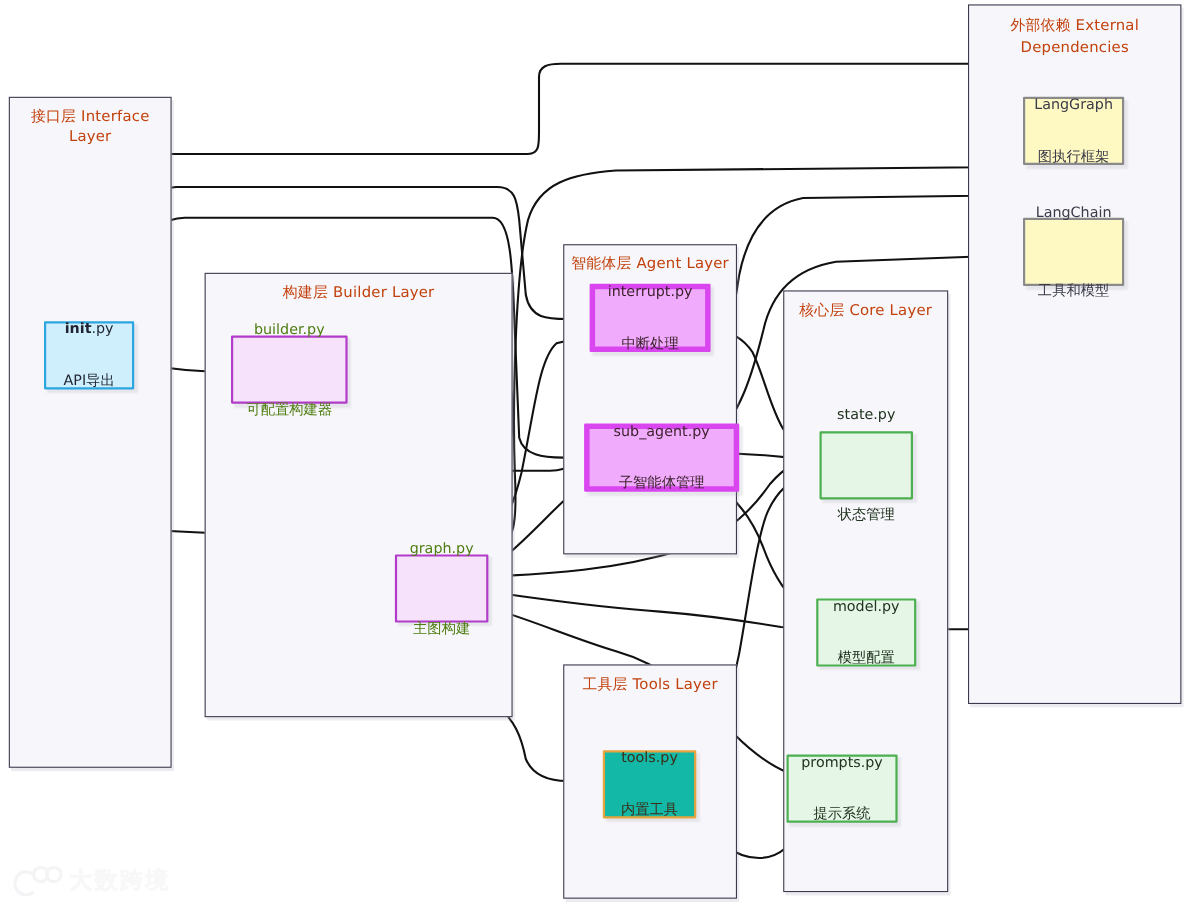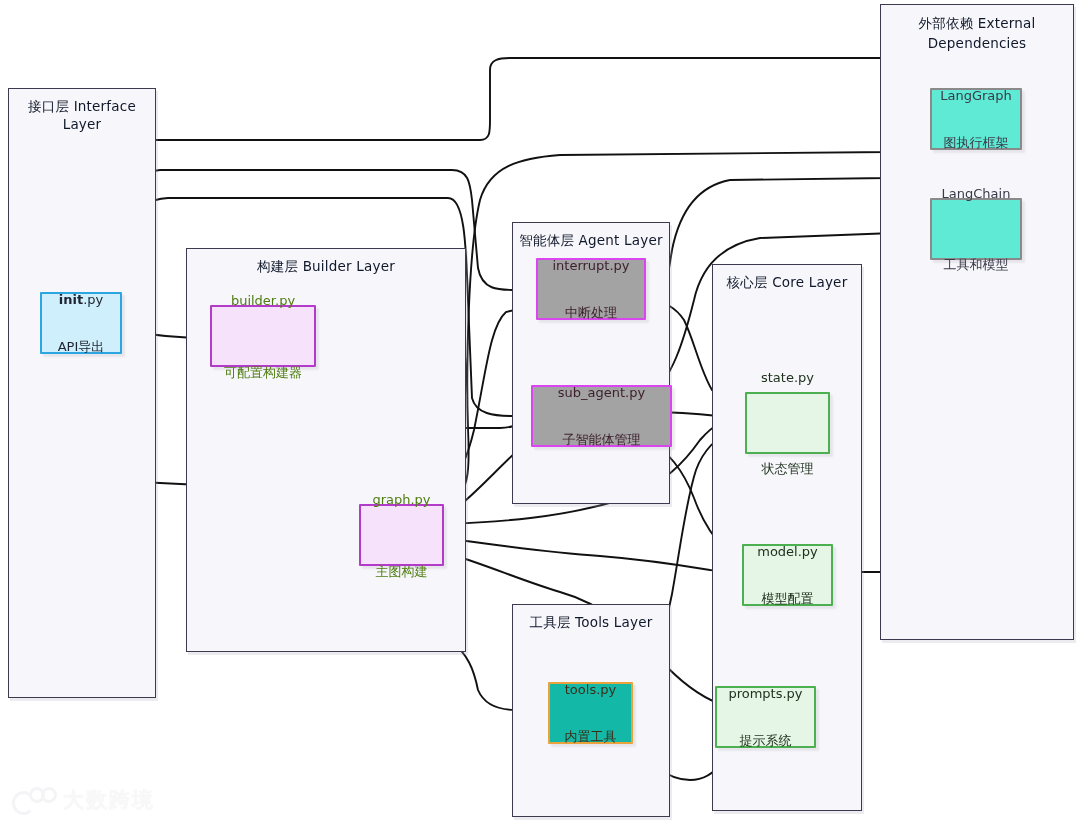--- a/index.html
+++ b/index.html
@@ -15,40 +15,40 @@
   .cluster{
     position:absolute;
     background:#f7f7fb;
     border:1.6px solid #3c3a4e;
     box-sizing:border-box;
     box-shadow:2px 3px 0 rgba(170,170,185,.22);
   }
   .cluster-title{
     position:absolute;left:0;right:0;top:8px;
     text-align:center;font-size:13.5px;line-height:18px;
-    color:#0f172a;letter-spacing:.2px;
+    color:#c2410c;letter-spacing:.2px;
   }
 
   
   .node{
     position:absolute;box-sizing:border-box;
     display:flex;flex-direction:column;align-items:center;justify-content:center;
     font-size:13px;line-height:19px;text-align:center;
     box-shadow:3px 3px 2px rgba(160,160,175,.20);
     border-radius:1px;
   }
   .node .l1{white-space:nowrap;}
   .node .l2{white-space:nowrap;margin-top:28px;}
 
   .n-blue  {background:#cfeffd;border:2px solid #2ba6e0;color:#1f2430;}
   .n-purple{background:#f6e3fb;border:2px solid #b23cc9;color:#4d7c0f;gap:25px;}
-  .n-pink  {background:#a3a3a3;border:2px solid #d946ef;color:#3b1f2b;}
+  .n-pink  {background:#f0abfc;border:5px solid #d946ef;color:#3b1f2b;}
   .n-green {background:#e5f6e6;border:2px solid #4caf50;color:#20331f;}
   .n-orange{background:#14b8a6;border:2px solid #e8a33d;color:#3b2e18;}
-  .n-grey  {background:#5eead4;border:2px solid #8a8a8a;color:#3a3a48;}
+  .n-grey  {background:#fef9c3;border:2px solid #8a8a8a;color:#3a3a48;}
 
   .bold-part{font-weight:bold;}
 
   
   #watermark{
     position:absolute;left:12px;top:786px;
     display:flex;align-items:center;gap:9px;
     opacity:.30;pointer-events:none;user-select:none;
   }
   #watermark .wm-text{

